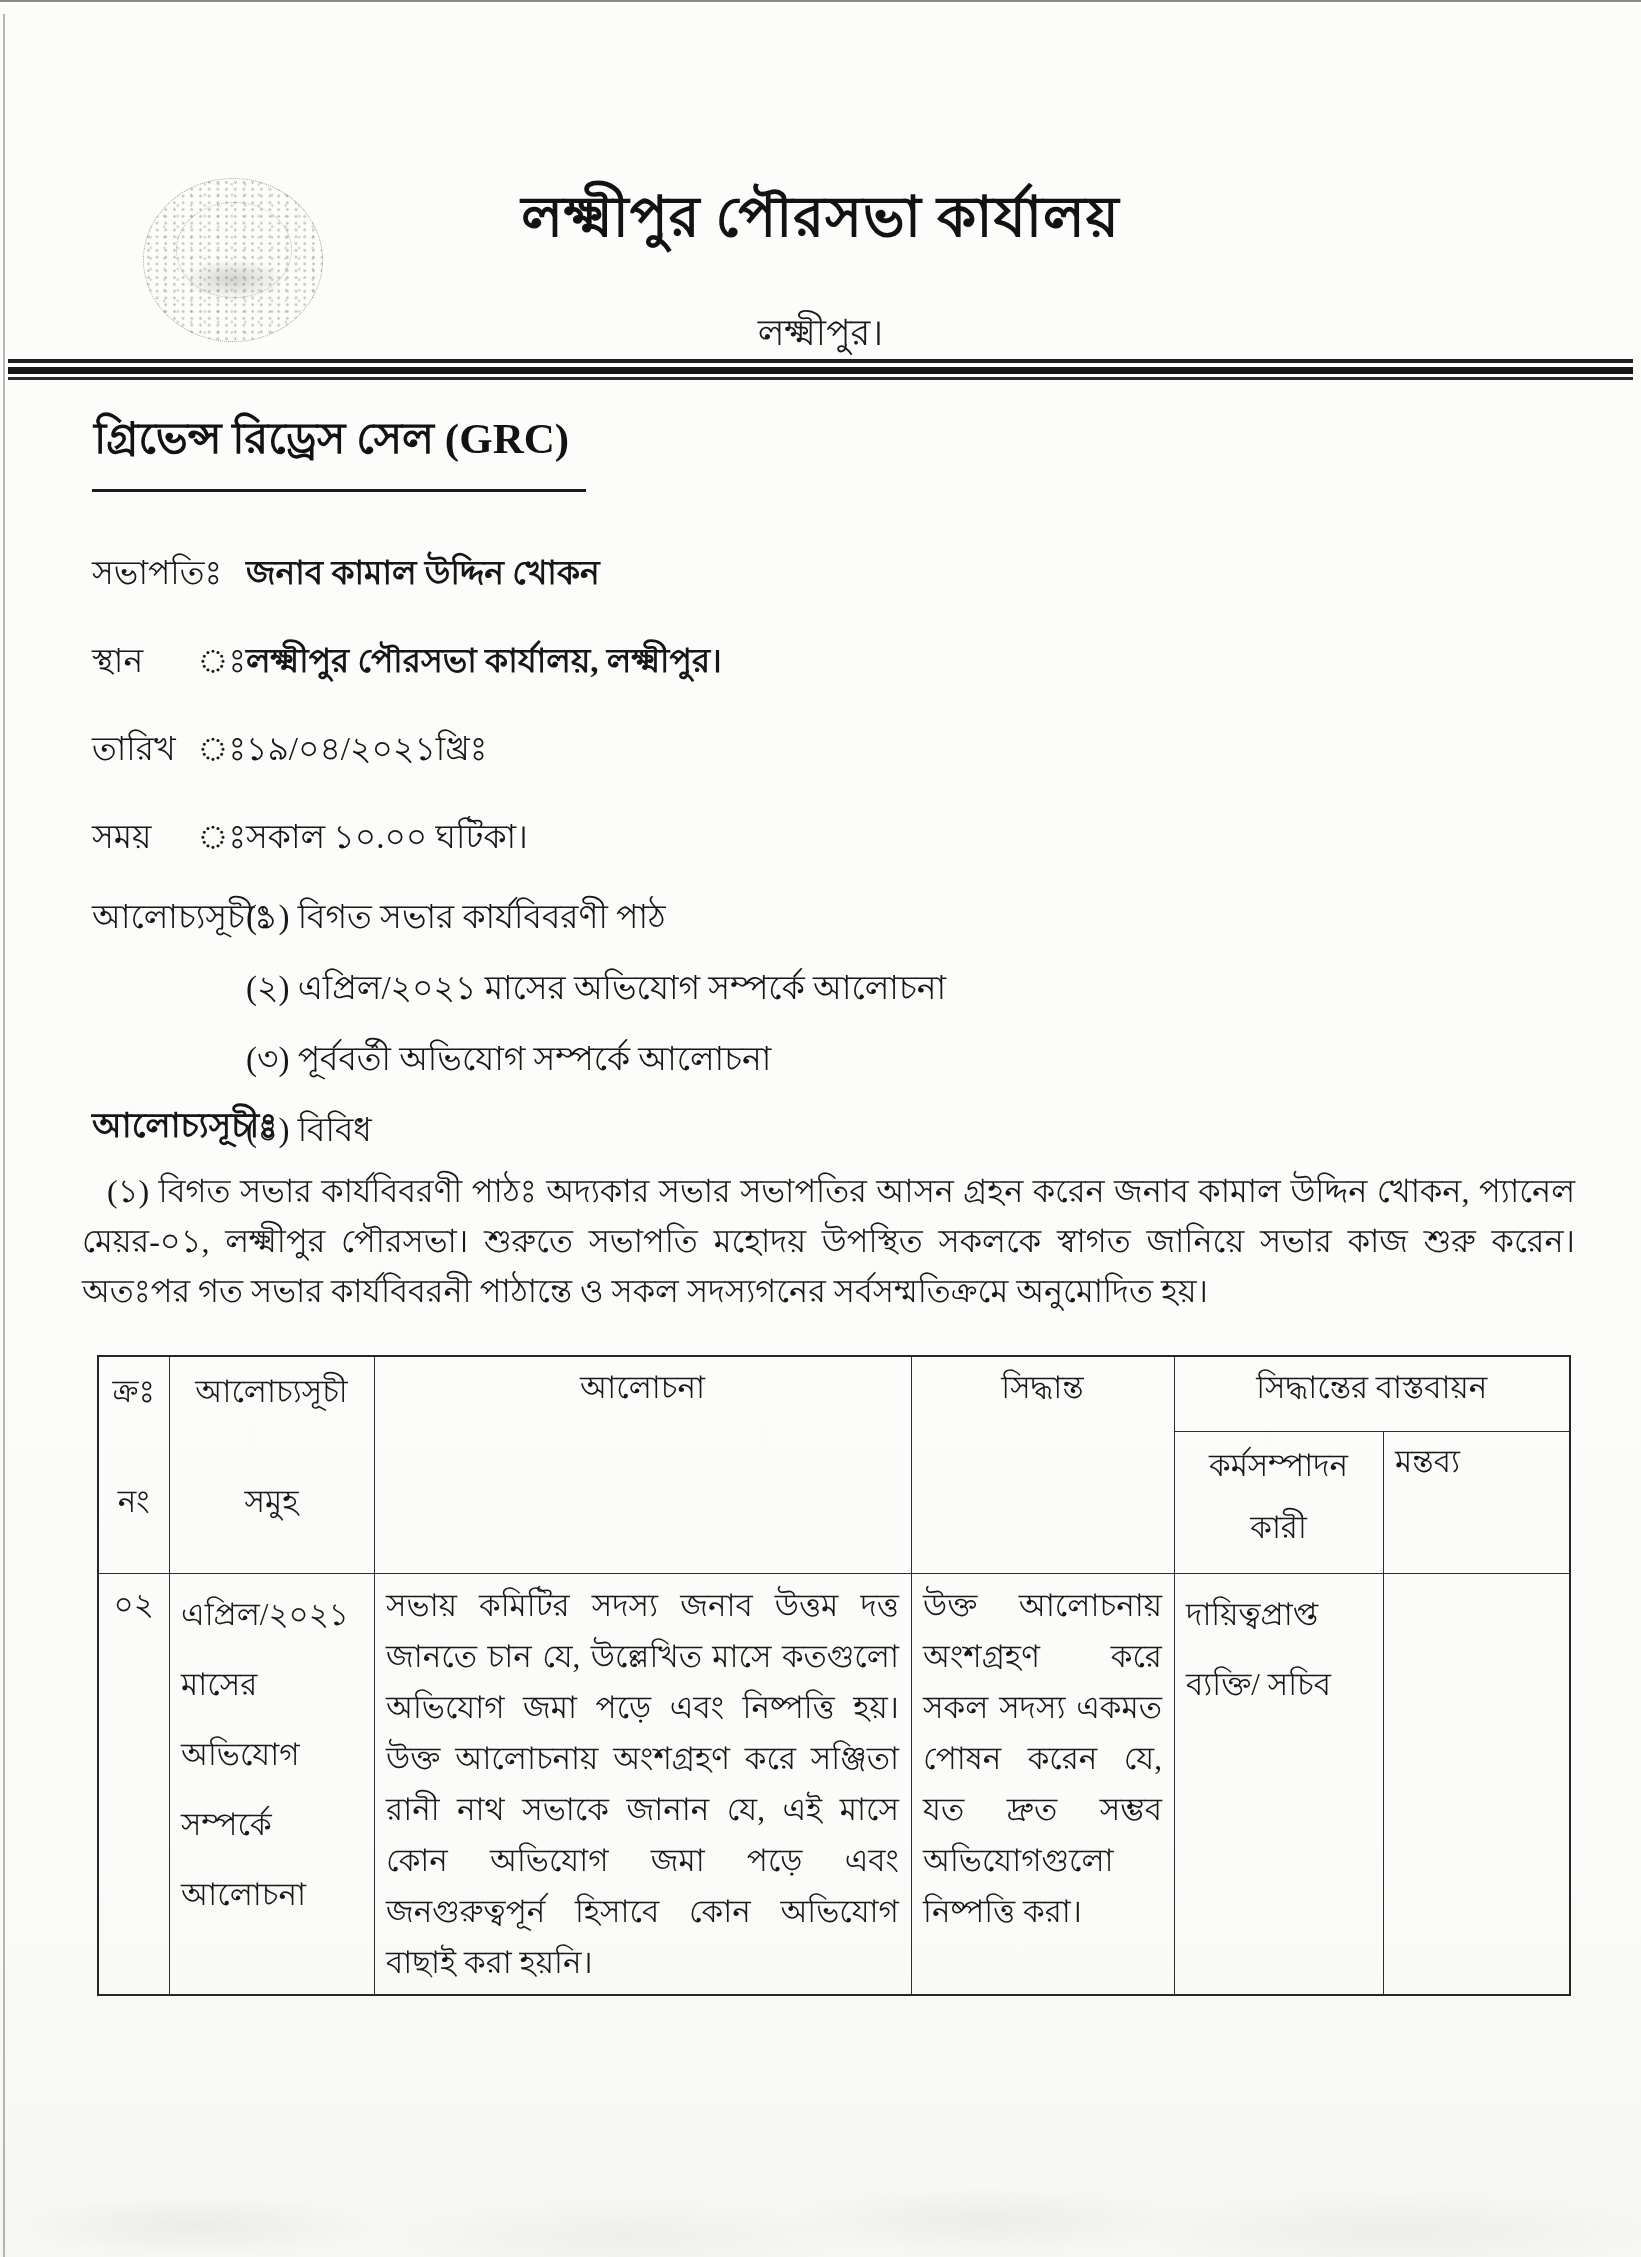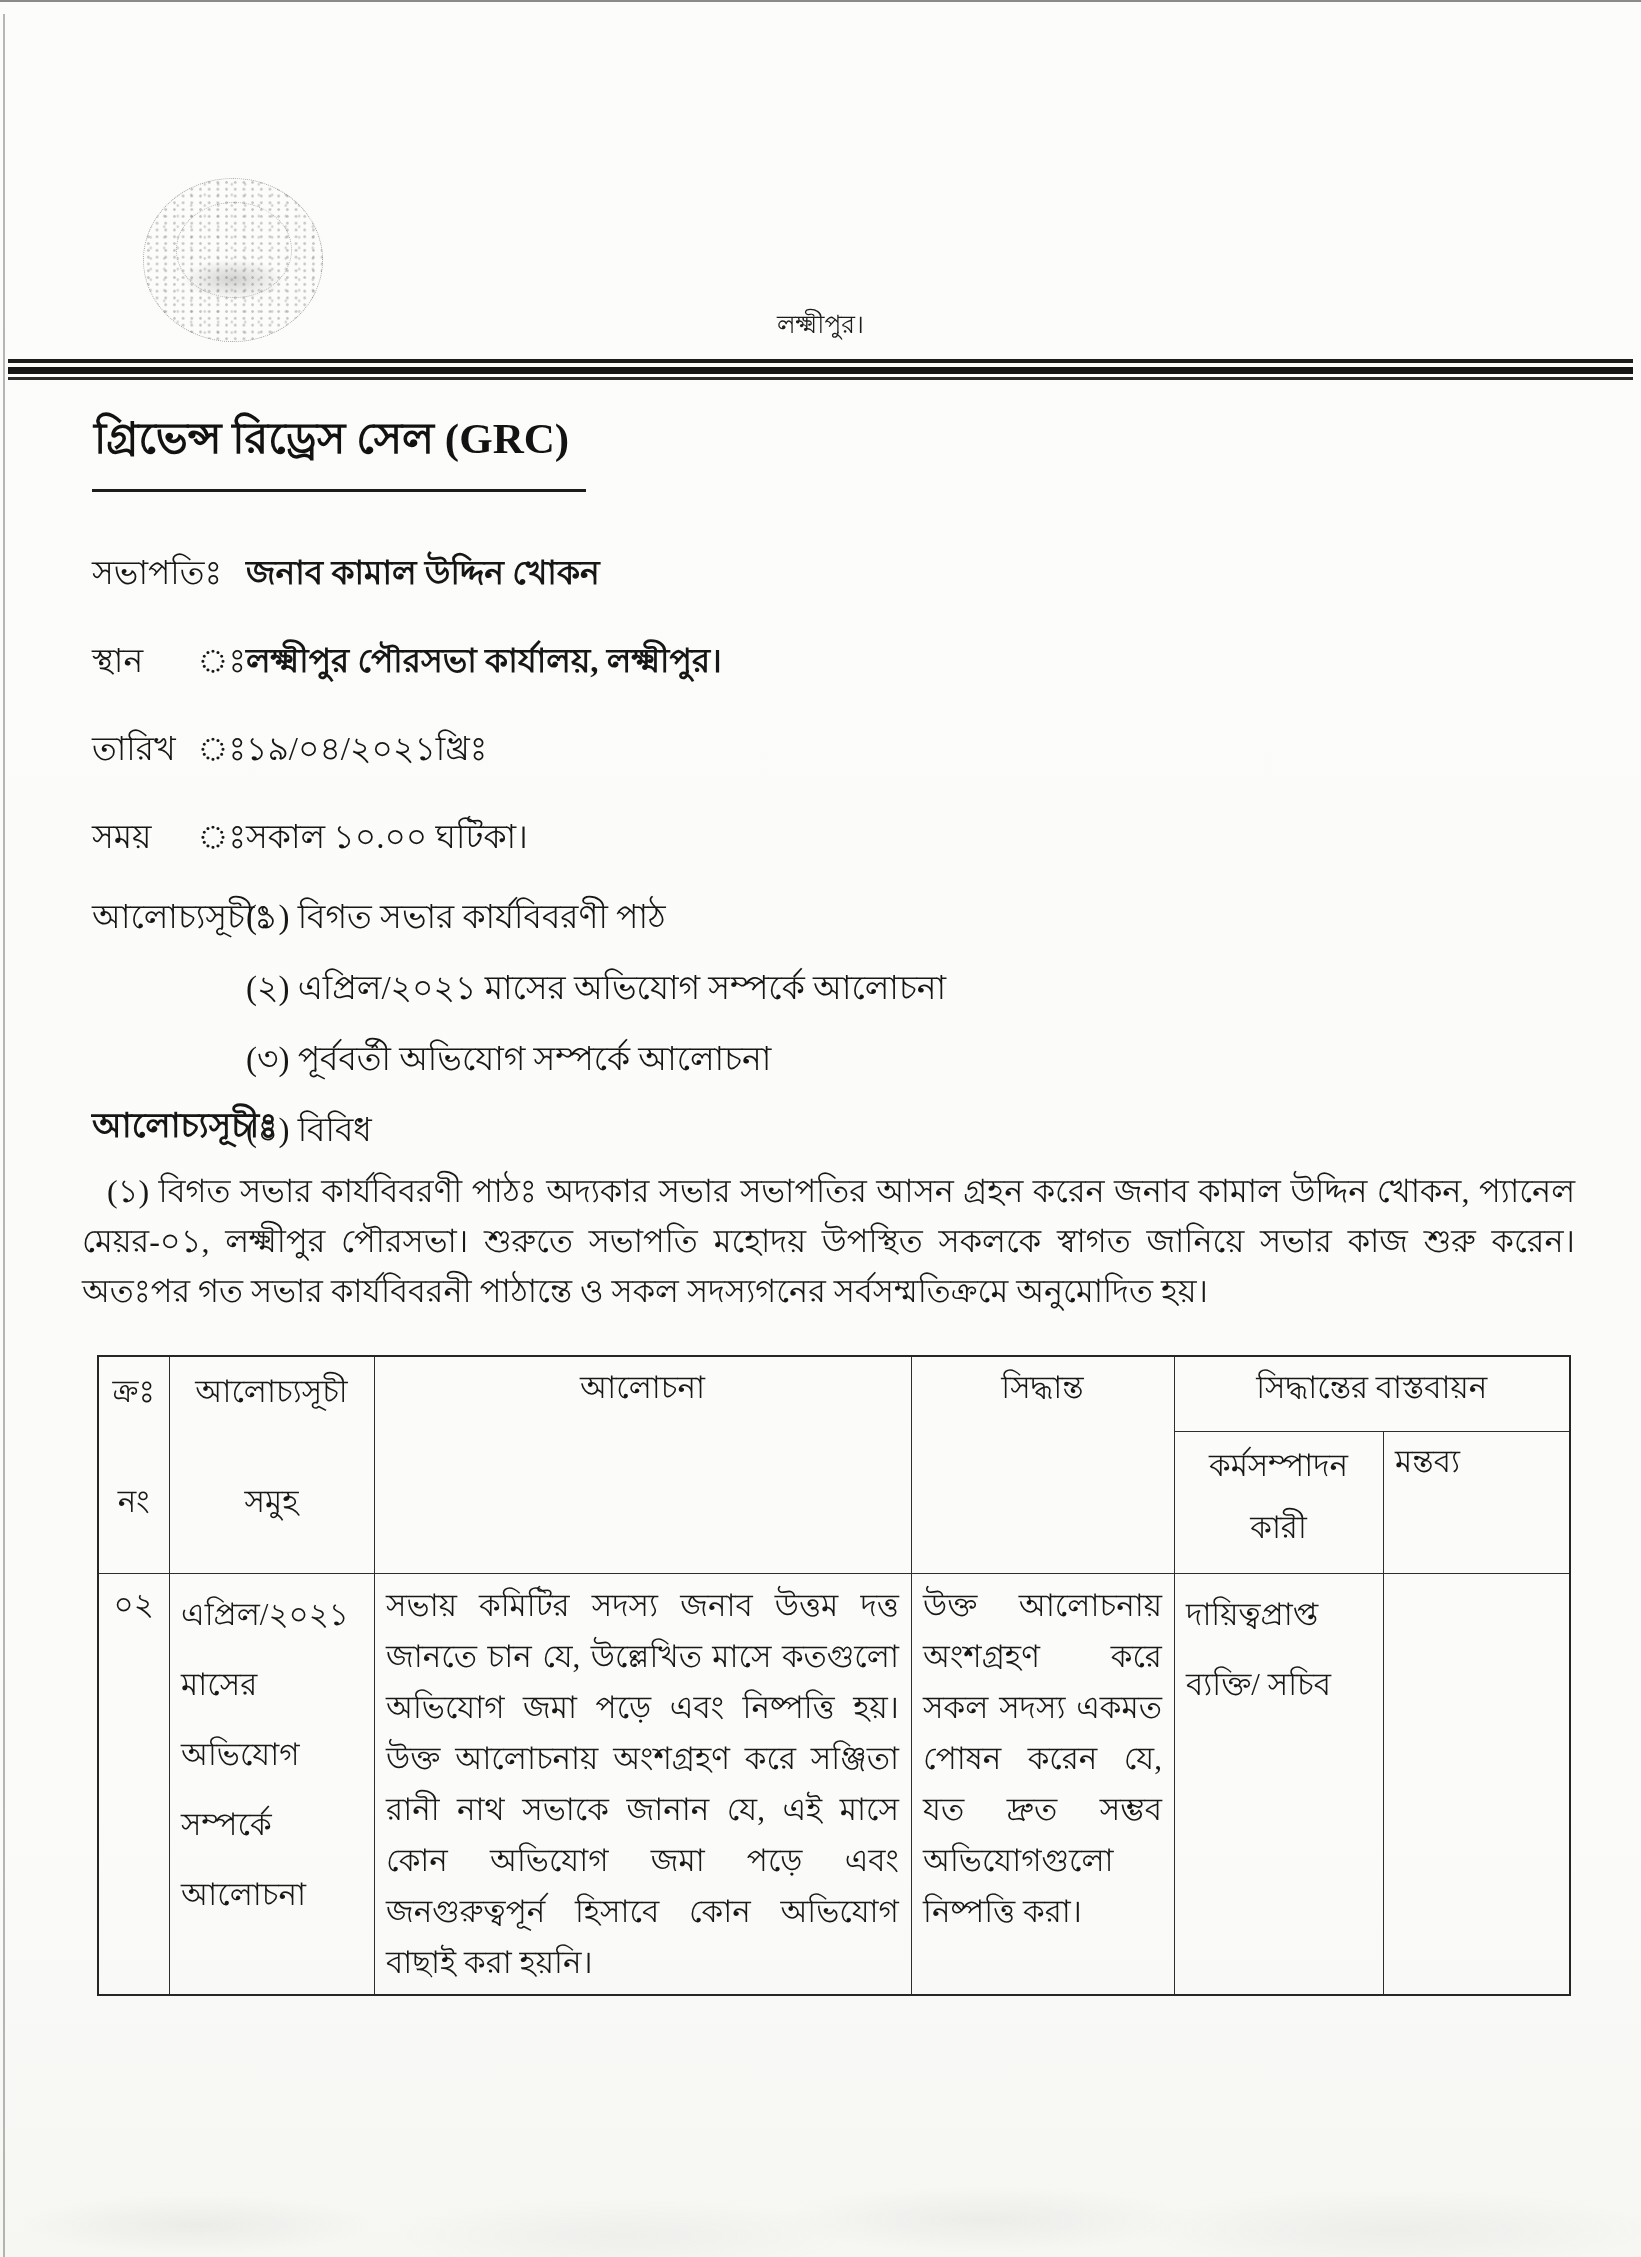--- a/index.html
+++ b/index.html
@@ -42,21 +42,21 @@
     position:absolute; left:18%; top:14%; width:64%; height:58%;
     border-radius:50%; border:1px dotted rgba(80,80,80,.5);
   }
   .header-title {
     position:absolute; left:290px; right:290px; top:185px;
     text-align:center; font-size:56px; font-weight:bold; line-height:1.15;
     letter-spacing:1px; color:#121212;
   }
   .header-subtitle {
     position:absolute; left:290px; right:290px; top:305px;
-    text-align:center; font-size:25px; color:#1b1b1b;
+    text-align:center; font-size:36px; color:#1b1b1b;
   }
   .rule-band { position:absolute; left:7.7px; right:7.7px; top:359px; }
   .rule-band .l1 { height:3.9px; background:#1d1d1d; }
   .rule-band .l2 { height:6.8px; background:#151515; margin-top:3.9px; }
   .rule-band .l3 { height:2.9px; background:#2a2a2a; margin-top:3.9px; }
   
   .doc-title {
     position:absolute; left:92px; top:406px;
     font-size:43px; font-weight:bold;
     border-bottom:3.9px solid #1c1c1c; padding:0 17.4px 11.6px 1.9px;
@@ -104,20 +104,21 @@
 <body>
 
 <div class="page">
   <div class="edge-top"></div>
   <div class="edge-left"></div>
 
   <div class="seal">
     <div class="seal-inner"></div>
   </div>
 
+  <div class="header-title">লক্ষ্মীপুর পৌরসভা কার্যালয়</div>
   <div class="header-subtitle">লক্ষ্মীপুর।</div>
 
   <div class="rule-band">
     <div class="l1"></div>
       <div class="l2"></div>
       <div class="l3"></div>
   </div>
 
   <div class="doc-title">গ্রিভেন্স রিড্রেস সেল (GRC)</div>
 

